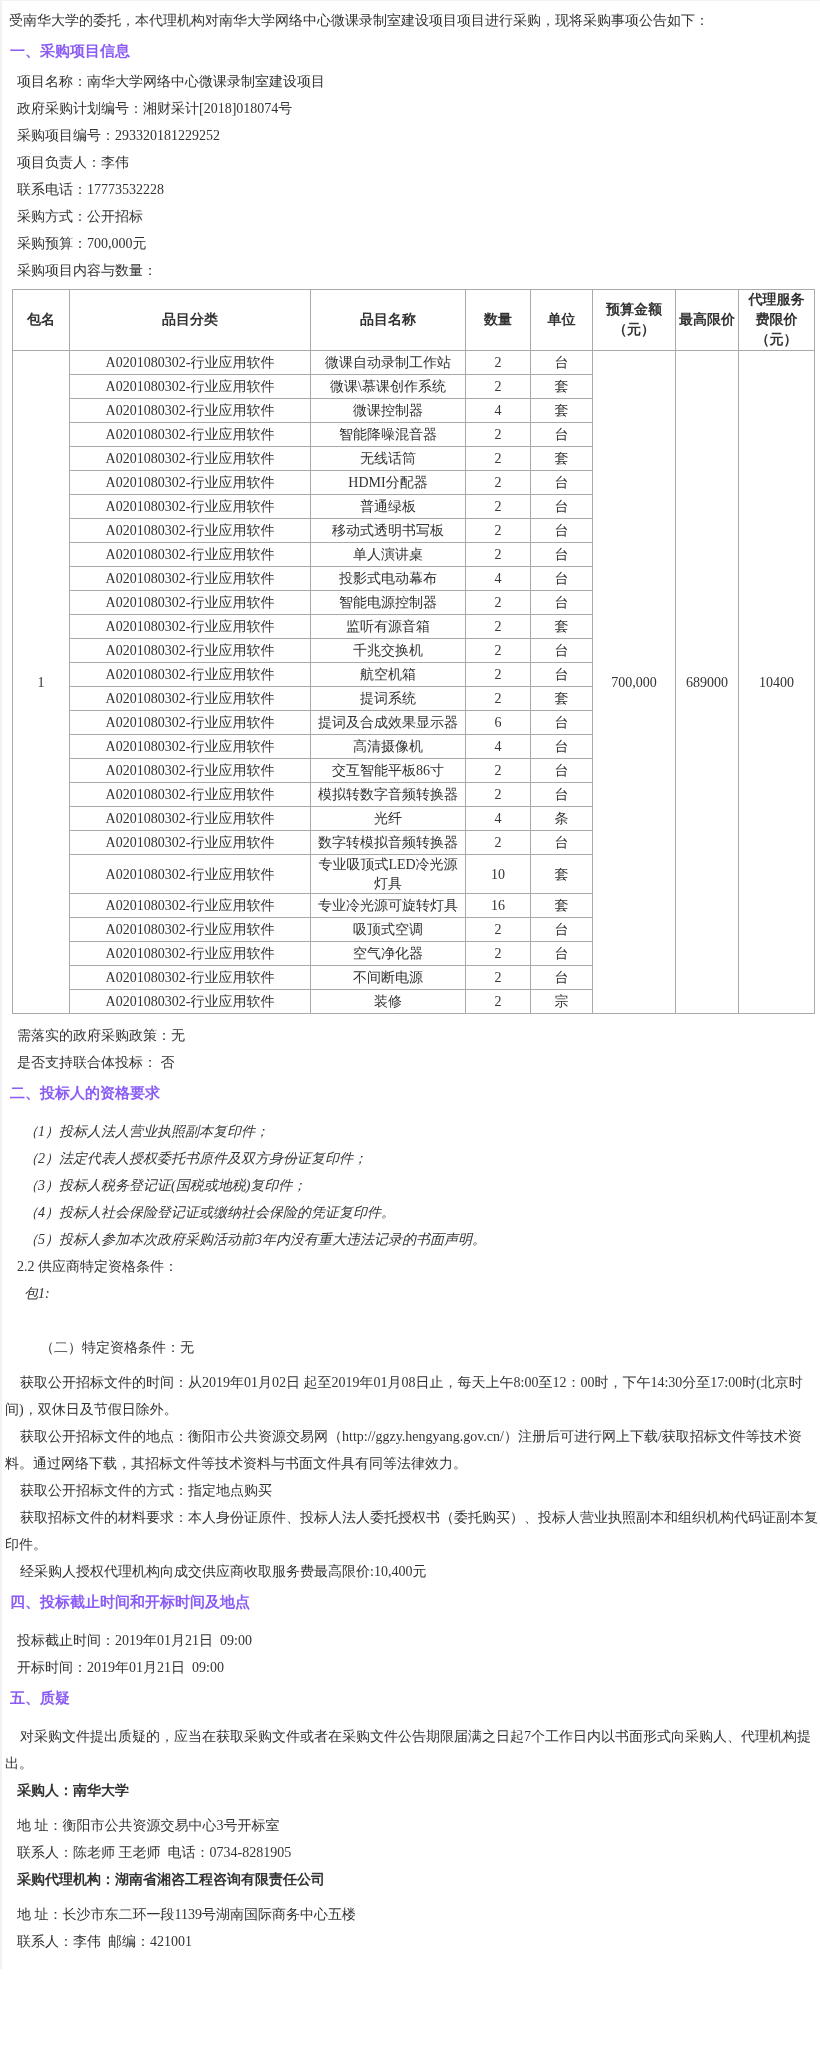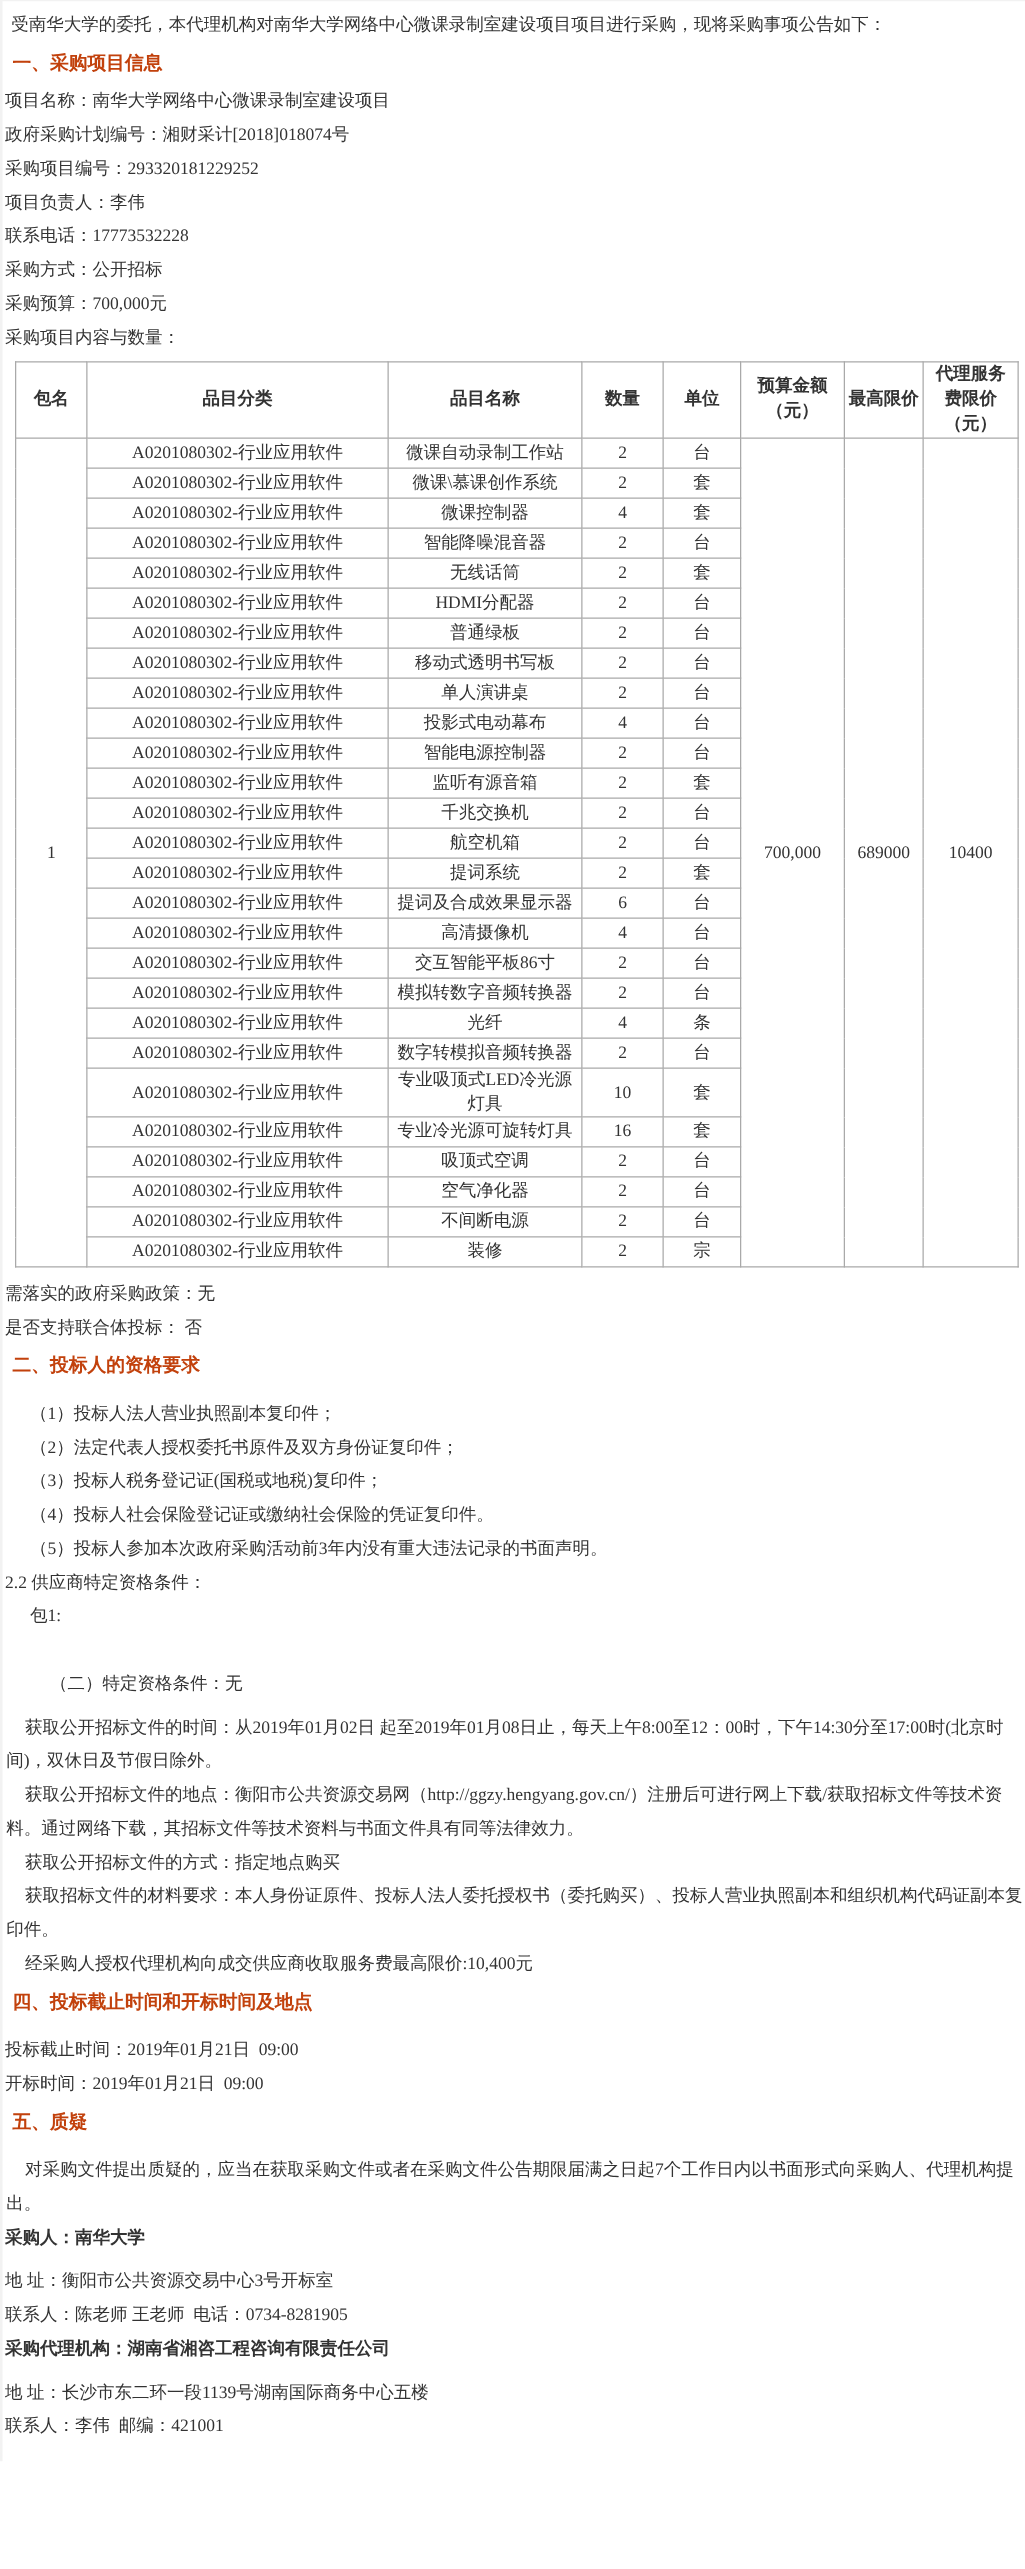--- a/index.html
+++ b/index.html
@@ -13,25 +13,25 @@
     border-left: 2px solid #f2f2f2;
     border-top: 1px solid #f2f2f2;
   }
   .p { margin: 0; white-space: pre-wrap; }
   .intro { margin-left: 5px; }
   .sec {
     font-weight: bold;
     font-size: 15px;
     margin: 3px 0 3px 6px;
     line-height: 28px;
-    color: #c2410c;
+    color: #8b5cf6;
     white-space: pre-wrap;
   }
-  .ml1 { }   
-  .ml2 { margin-left: 20px; }   
+  .ml1 { margin-left: 13px; }   
+  .ml2 { margin-left: 20px; font-style: italic; }   
   .ml3 { margin-left: 36px; }   
   .ind { margin-left: 1px; text-indent: 15px; } 
   .bold { font-weight: bold; }
   .spacer { height: 27px; }
   .gap-sm { height: 8px; }
 
   table {
     border-collapse: collapse;
     table-layout: fixed;
     margin: 5px 0 8px 8px;

